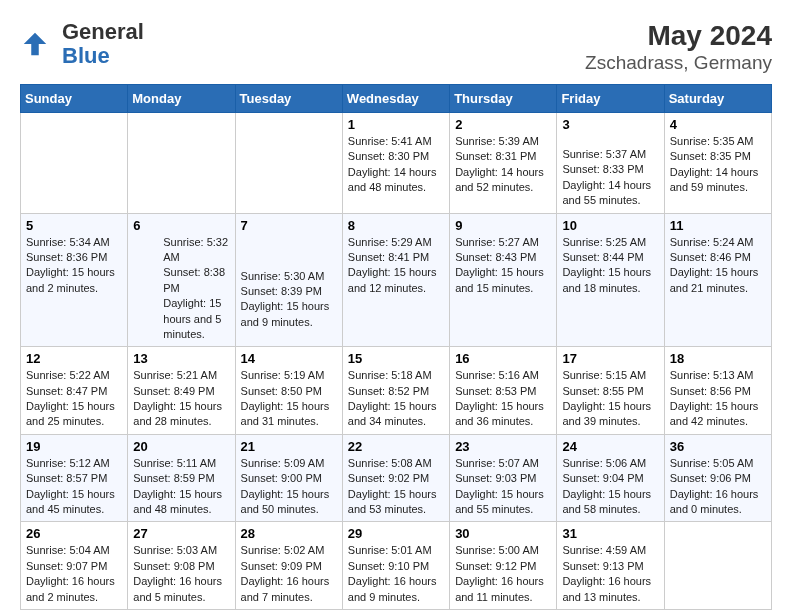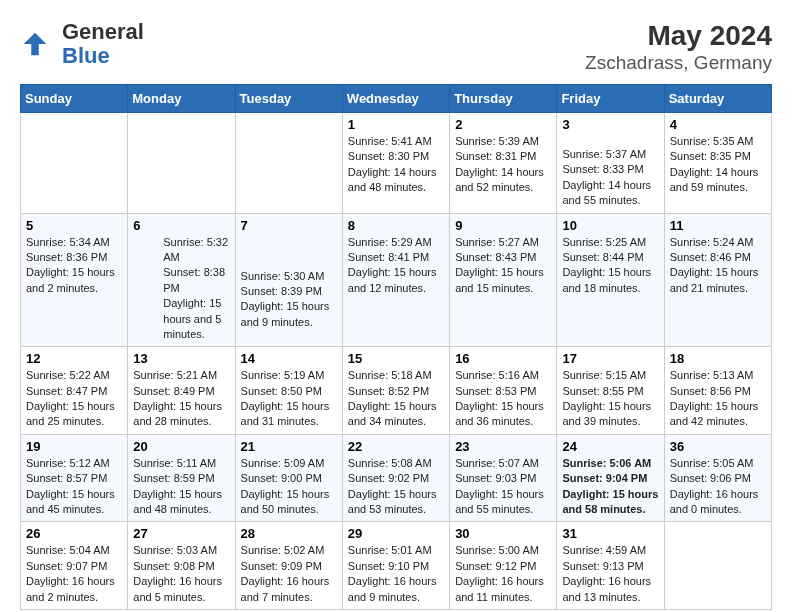--- a/index.html
+++ b/index.html
@@ -263,21 +263,21 @@
 Daylight: 15 hours and 53 minutes.</div>
         </td>
         <td>
           <span class="day-num">23</span>
           <div class="day-info" style="white-space: pre-line;">Sunrise: 5:07 AM
 Sunset: 9:03 PM
 Daylight: 15 hours and 55 minutes.</div>
         </td>
         <td>
           <span class="day-num">24</span>
-          <div class="day-info" style="white-space: pre-line; font-weight: bold;">Sunrise: 5:06 AM
+          <div class="day-info" style="white-space: pre-line;">Sunrise: 5:06 AM
 Sunset: 9:04 PM
 Daylight: 15 hours and 58 minutes.</div>
         </td>
         <td>
           <span class="day-num">36</span>
           <div class="day-info" style="white-space: pre-line;">Sunrise: 5:05 AM
 Sunset: 9:06 PM
 Daylight: 16 hours and 0 minutes.</div>
         </td>
       </tr>

